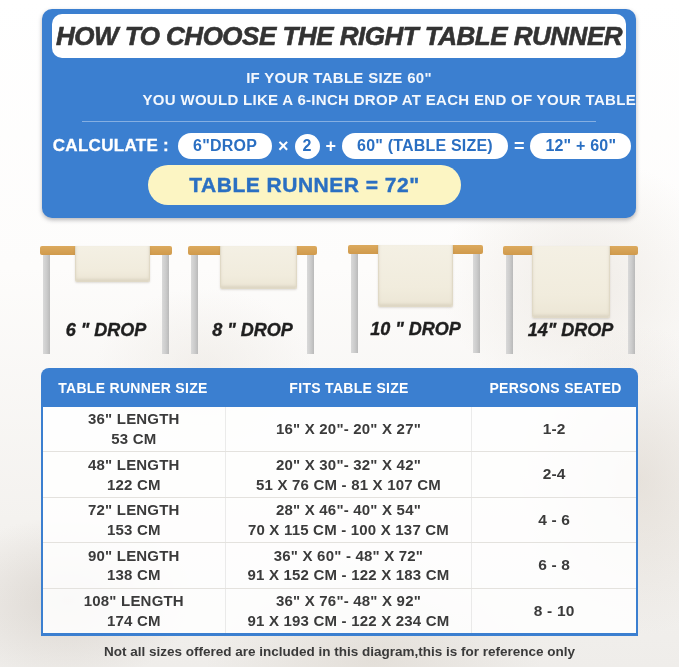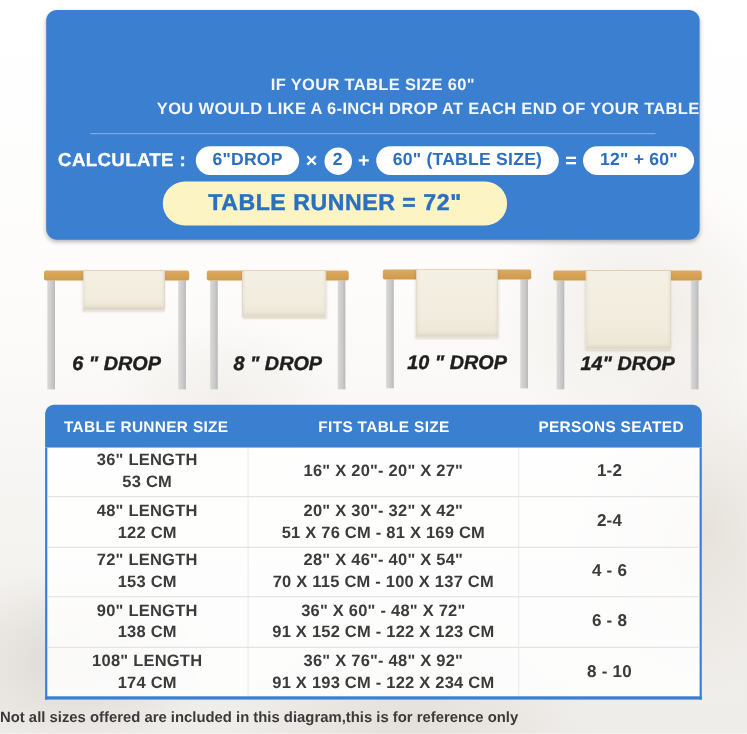--- a/index.html
+++ b/index.html
@@ -122,30 +122,33 @@
   .tr:last-child { border-bottom:none; }
   .td {
     display:flex; flex-direction:column; align-items:center; justify-content:center;
     font-size:15px; line-height:1.32; font-weight:600; color:#3b3b3b;
     letter-spacing:0.2px; text-align:center;
   }
   .td.c1, .td.c2 { border-right:1px solid rgba(110,110,110,0.13); }
   .td.c3 { font-size:15.5px;text-align:right; }
 
   .footnote {
-    position:absolute; top:644px; left:0; right:0; 
+    position:absolute; top:644px; left:0; right:0; text-align:center;
     font-size:13.5px; font-weight:600; color:#3a3a3a;
   }
 </style>
 </head>
 <body>
 
 <div class="page">
 
   <section class="blue-panel">
+    <div class="title-box">
+      <h1>HOW TO CHOOSE THE RIGHT TABLE RUNNER</h1>
+    </div>
     <p class="intro l1">IF YOUR TABLE SIZE 60"</p>
     <p class="intro l2">YOU WOULD LIKE A 6-INCH DROP AT EACH END OF YOUR TABLE</p>
     <div class="panel-divider"></div>
 
     <div class="calc-row">
       <span class="calc-label">CALCULATE :</span>
       <span class="pill">6"DROP</span>
       <span class="op">×</span>
       <span class="mult-circle">2</span>
       <span class="op">+</span>
@@ -207,21 +210,21 @@
         <div class="td c3">1-2</div>
       </div>
 
       <div class="tr">
         <div class="td c1">
           <span>48" LENGTH</span>
           <span>122 CM</span>
         </div>
         <div class="td c2">
           <span>20" X 30"- 32" X 42"</span>
-          <span>51 X 76 CM - 81 X 169 CM</span>
+          <span>51 X 76 CM - 81 X 107 CM</span>
         </div>
         <div class="td c3">2-4</div>
       </div>
 
       <div class="tr">
         <div class="td c1">
           <span>72" LENGTH</span>
           <span>153 CM</span>
         </div>
         <div class="td c2">
@@ -231,21 +234,21 @@
         <div class="td c3">4 - 6</div>
       </div>
 
       <div class="tr">
         <div class="td c1">
           <span>90" LENGTH</span>
           <span>138 CM</span>
         </div>
         <div class="td c2">
           <span>36" X 60" - 48" X 72"</span>
-          <span>91 X 152 CM - 122 X 123 CM</span>
+          <span>91 X 152 CM - 122 X 183 CM</span>
         </div>
         <div class="td c3">6 - 8</div>
       </div>
 
       <div class="tr">
         <div class="td c1">
           <span>108" LENGTH</span>
           <span>174 CM</span>
         </div>
         <div class="td c2">

